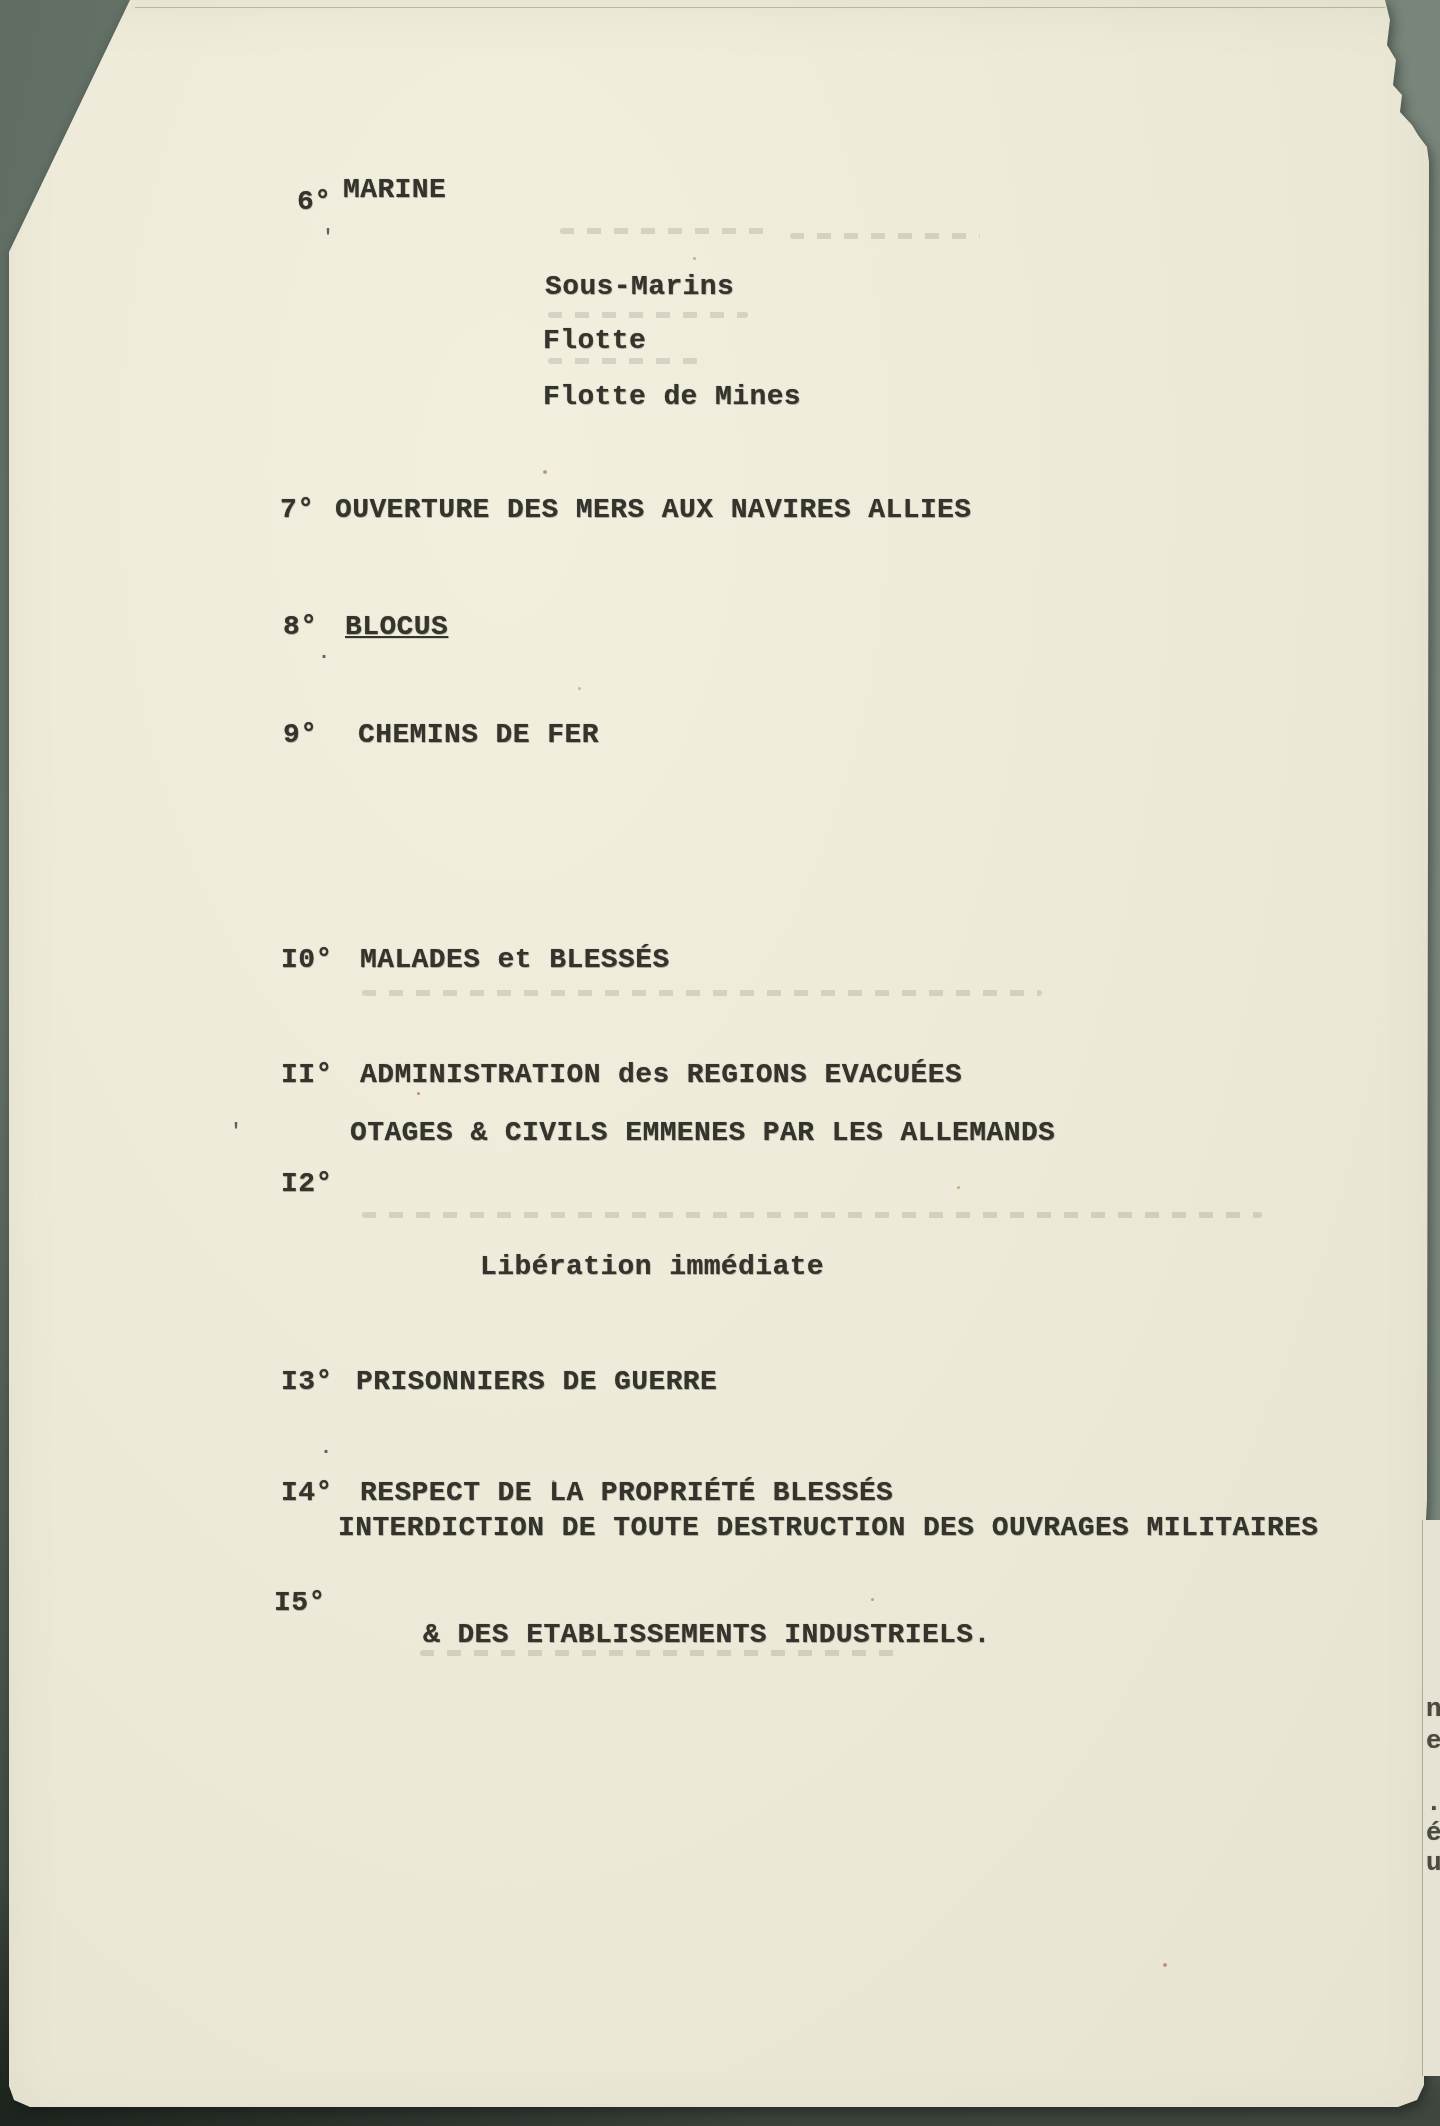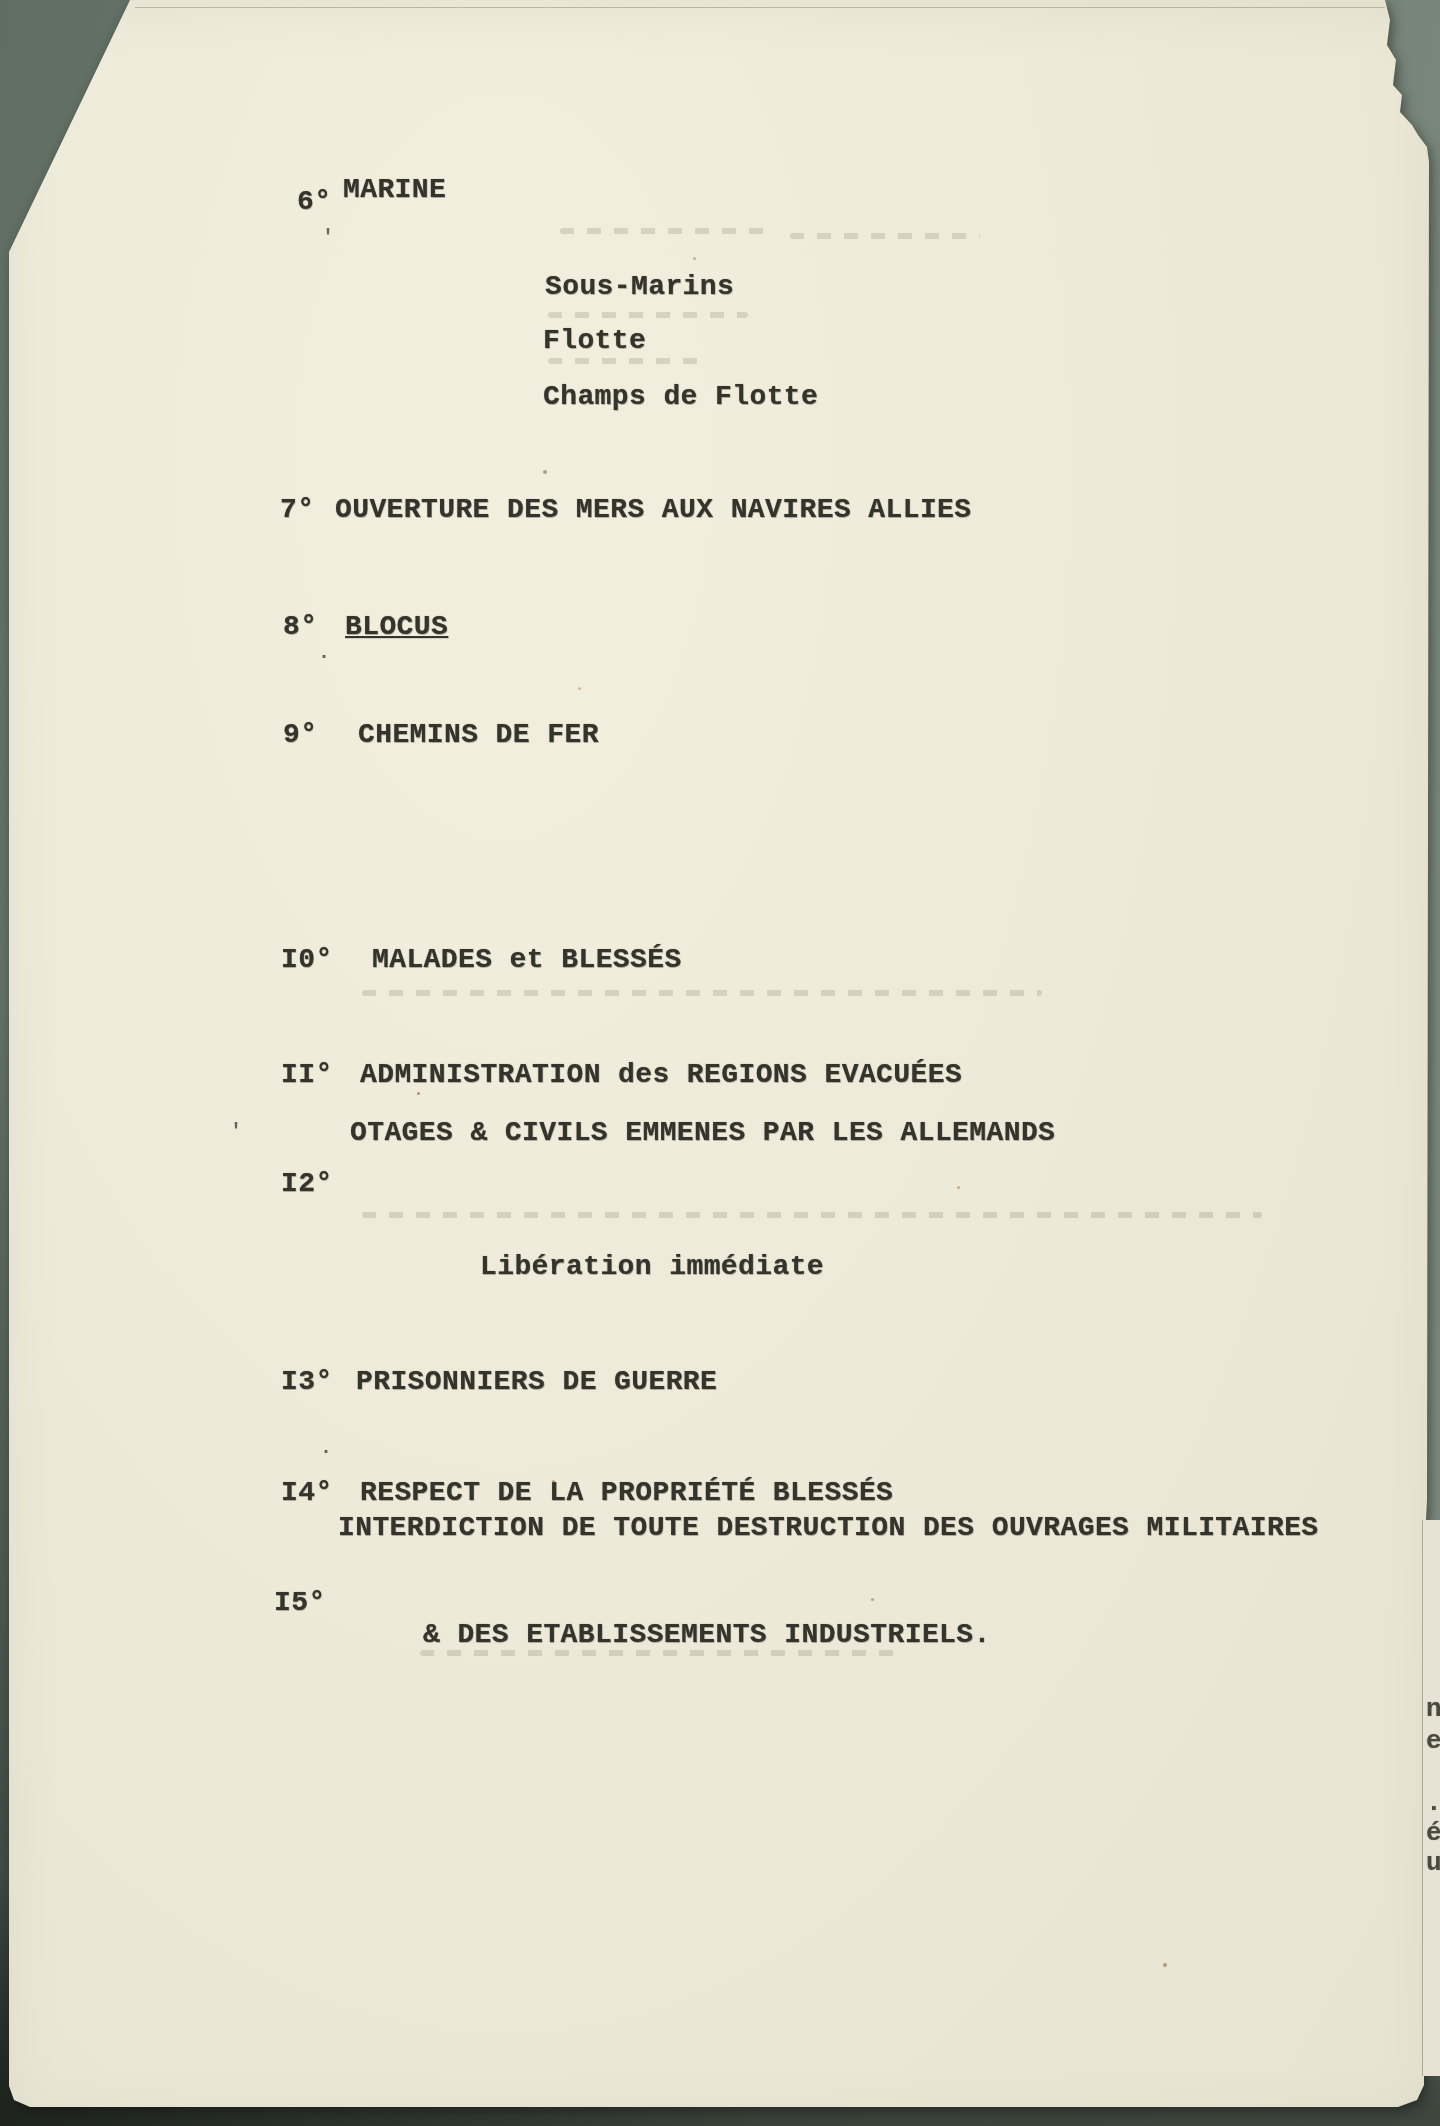--- a/index.html
+++ b/index.html
@@ -60,29 +60,29 @@
 <body>
 
 <div id="paper-wrap">
   <div id="paper">
     <div class="crease"></div>
     <div id="paper-text">
         <span class="typed" style="left: 297px; top: 186px;">6°</span>
         <span class="typed" style="left: 343px; top: 174px;">MARINE</span>
         <span class="typed" style="left: 545px; top: 271px;">Sous-Marins</span>
         <span class="typed" style="left: 543px; top: 325px;">Flotte</span>
-        <span class="typed" style="left: 543px; top: 381px;">Champs de Flotte</span>
+        <span class="typed" style="left: 543px; top: 381px;">Flotte de Mines</span>
         <span class="typed" style="left: 280px; top: 494px;">7°</span>
         <span class="typed" style="left: 335px; top: 494px;">OUVERTURE DES MERS AUX NAVIRES ALLIES</span>
         <span class="typed" style="left: 283px; top: 611px;">8°</span>
         <span class="typed" style="left: 345px; top: 611px; text-decoration: underline;">BLOCUS</span>
         <span class="typed" style="left: 283px; top: 719px;">9°</span>
         <span class="typed" style="left: 358px; top: 719px;">CHEMINS DE FER</span>
         <span class="typed" style="left: 281px; top: 944px;">I0°</span>
-        <span class="typed" style="left: 360px; top: 944px; margin-left: 12px;">MALADES et BLESSÉS</span>
+        <span class="typed" style="left: 360px; top: 944px;">MALADES et BLESSÉS</span>
         <span class="typed" style="left: 281px; top: 1059px;">II°</span>
         <span class="typed" style="left: 360px; top: 1059px; text-align: right;">ADMINISTRATION des REGIONS EVACUÉES</span>
         <span class="typed" style="left: 281px; top: 1168px;">I2°</span>
         <span class="typed" style="left: 350px; top: 1117px; font-family: Liberation Mono, monospace;">OTAGES &amp; CIVILS EMMENES PAR LES ALLEMANDS</span>
         <span class="typed" style="left: 480px; top: 1251px;">Libération immédiate</span>
         <span class="typed" style="left: 281px; top: 1366px;">I3°</span>
         <span class="typed" style="left: 356px; top: 1366px;">PRISONNIERS DE GUERRE</span>
         <span class="typed" style="left: 281px; top: 1477px;">I4°</span>
         <span class="typed" style="left: 360px; top: 1477px;">RESPECT DE LA PROPRIÉTÉ BLESSÉS</span>
         <span class="typed" style="left: 274px; top: 1587px;">I5°</span>

